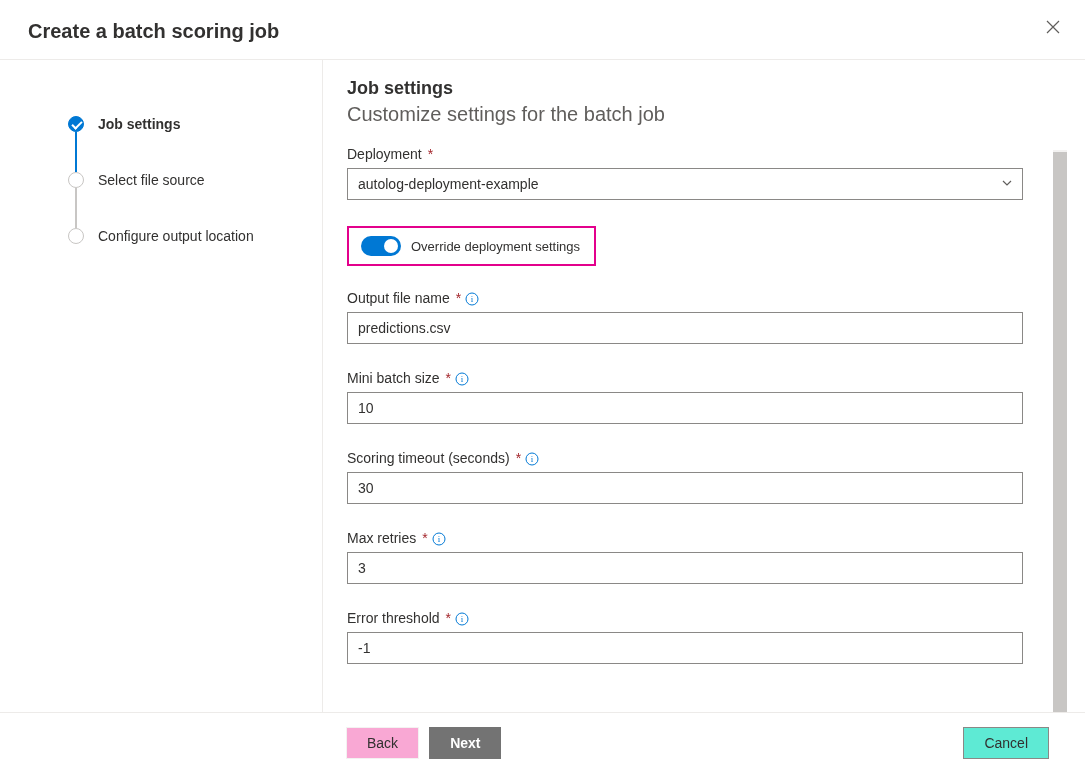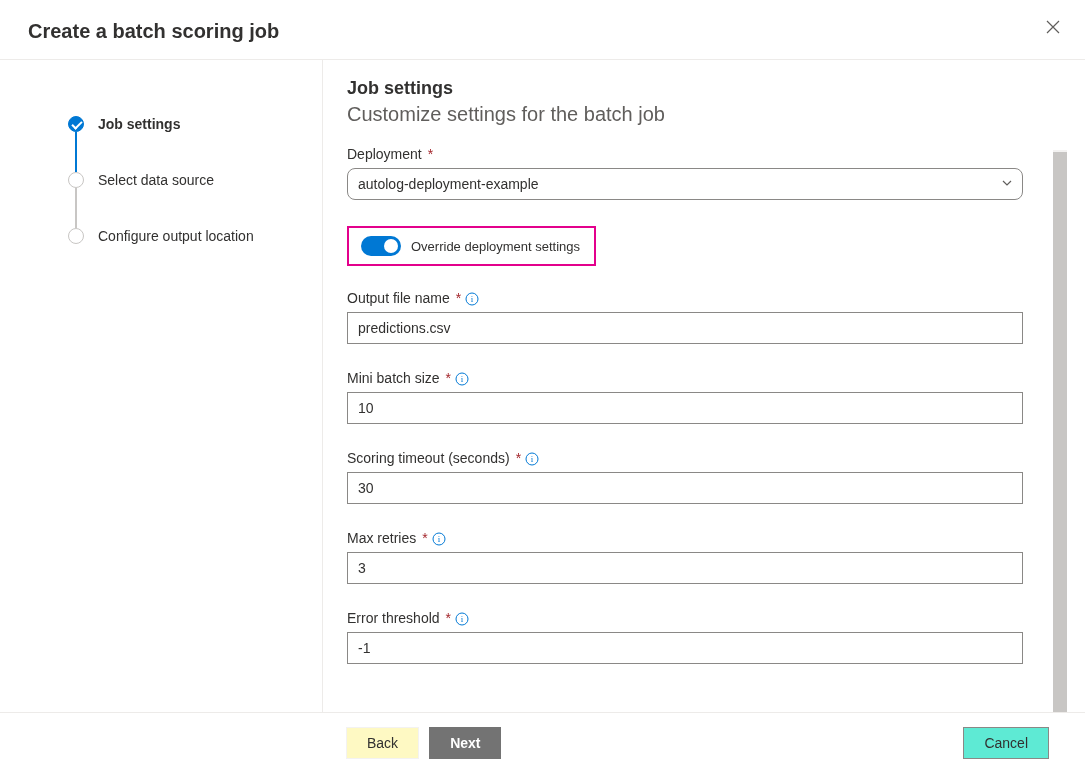--- a/index.html
+++ b/index.html
@@ -94,21 +94,21 @@
 
   .text-input, .select-input {
     width: 676px; height: 32px;
     border: 1px solid #8a8886;
     background: #fff;
     padding: 0 10px;
     font-size: 14px; font-family: inherit;
     color: #323130;
   }
   .select-wrap { position: relative; width: 676px; }
-  .select-input { padding-right: 24px; appearance: none; cursor: pointer; border-radius: 8px; }
+  .select-input { padding-right: 24px; appearance: none; cursor: pointer; }
   .chevron {
     position: absolute; right: 10px; top: 50%; transform: translateY(-50%);
     pointer-events: none;
   }
   .chevron svg { width: 12px; height: 12px; stroke: #605e5c; }
 
   .override-box {
     border: 2px solid #e3008c;
     padding: 8px 14px 8px 12px;
     display: inline-flex; align-items: center; gap: 10px;
@@ -131,21 +131,21 @@
     border-top: 1px solid #edebe9;
     display: flex; align-items: center;
     padding: 0 36px 0 346px;
   }
   .btn {
     height: 32px; padding: 0 20px;
     font-size: 14px; font-family: inherit;
     border: 1px solid transparent;
     cursor: pointer;
   }
-  .btn-default { background: #fef9c3; border-color: #f3f2f1; color: #323130; }
+  .btn-default { background: #f9a8d4; border-color: #f3f2f1; color: #323130; }
   .btn-primary { background: #737373; color: #fff; font-weight: 600; margin-left: 10px; }
   .btn-secondary { background: #5eead4; border: 1px solid #8a8886; color: #323130; margin-left: auto; }
 
   
   .scroll-hint {
     position: absolute; right: 18px; top: 90px;
     width: 14px; height: 600px;
     background: #f3f2f1;
   }
   .scroll-thumb {
@@ -168,21 +168,21 @@
 
   <div class="body">
     <div class="sidebar">
       <div class="step active">
         <div class="step-bullet"></div>
         <div class="step-label">Job settings</div>
       </div>
       <div class="connector active"></div>
       <div class="step">
         <div class="step-bullet"></div>
-        <div class="step-label">Select data source</div>
+        <div class="step-label">Select file source</div>
       </div>
       <div class="connector"></div>
       <div class="step">
         <div class="step-bullet"></div>
         <div class="step-label">Configure output location</div>
       </div>
     </div>
 
     <div class="main">
       <h2>Job settings</h2>

